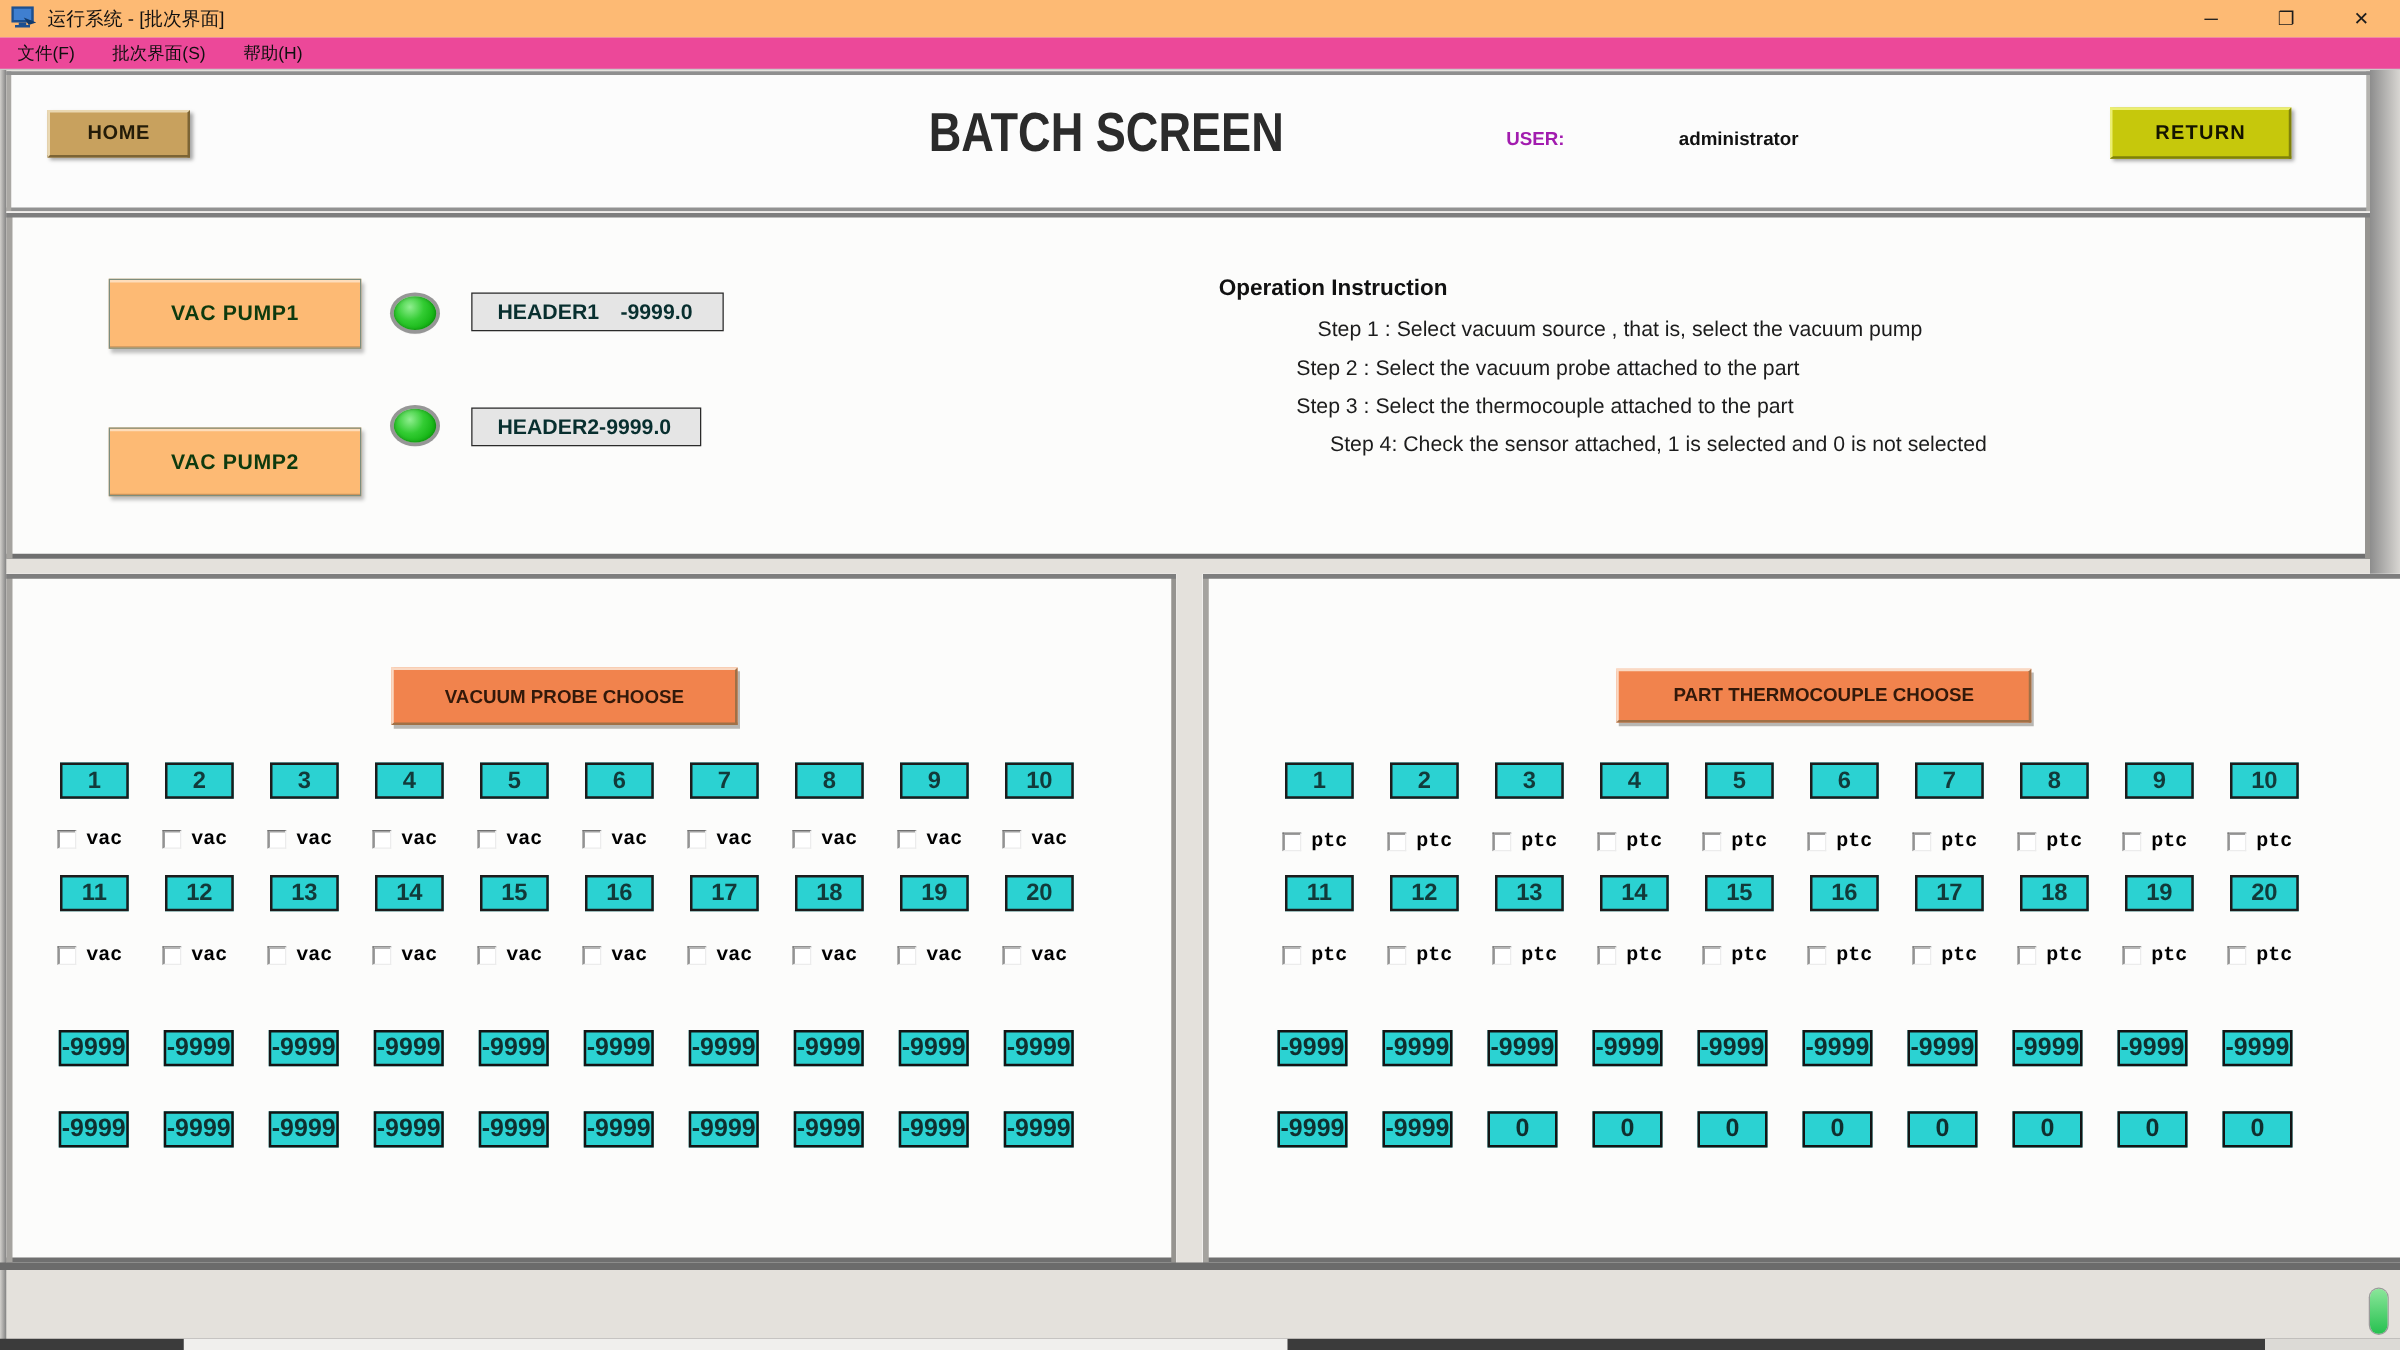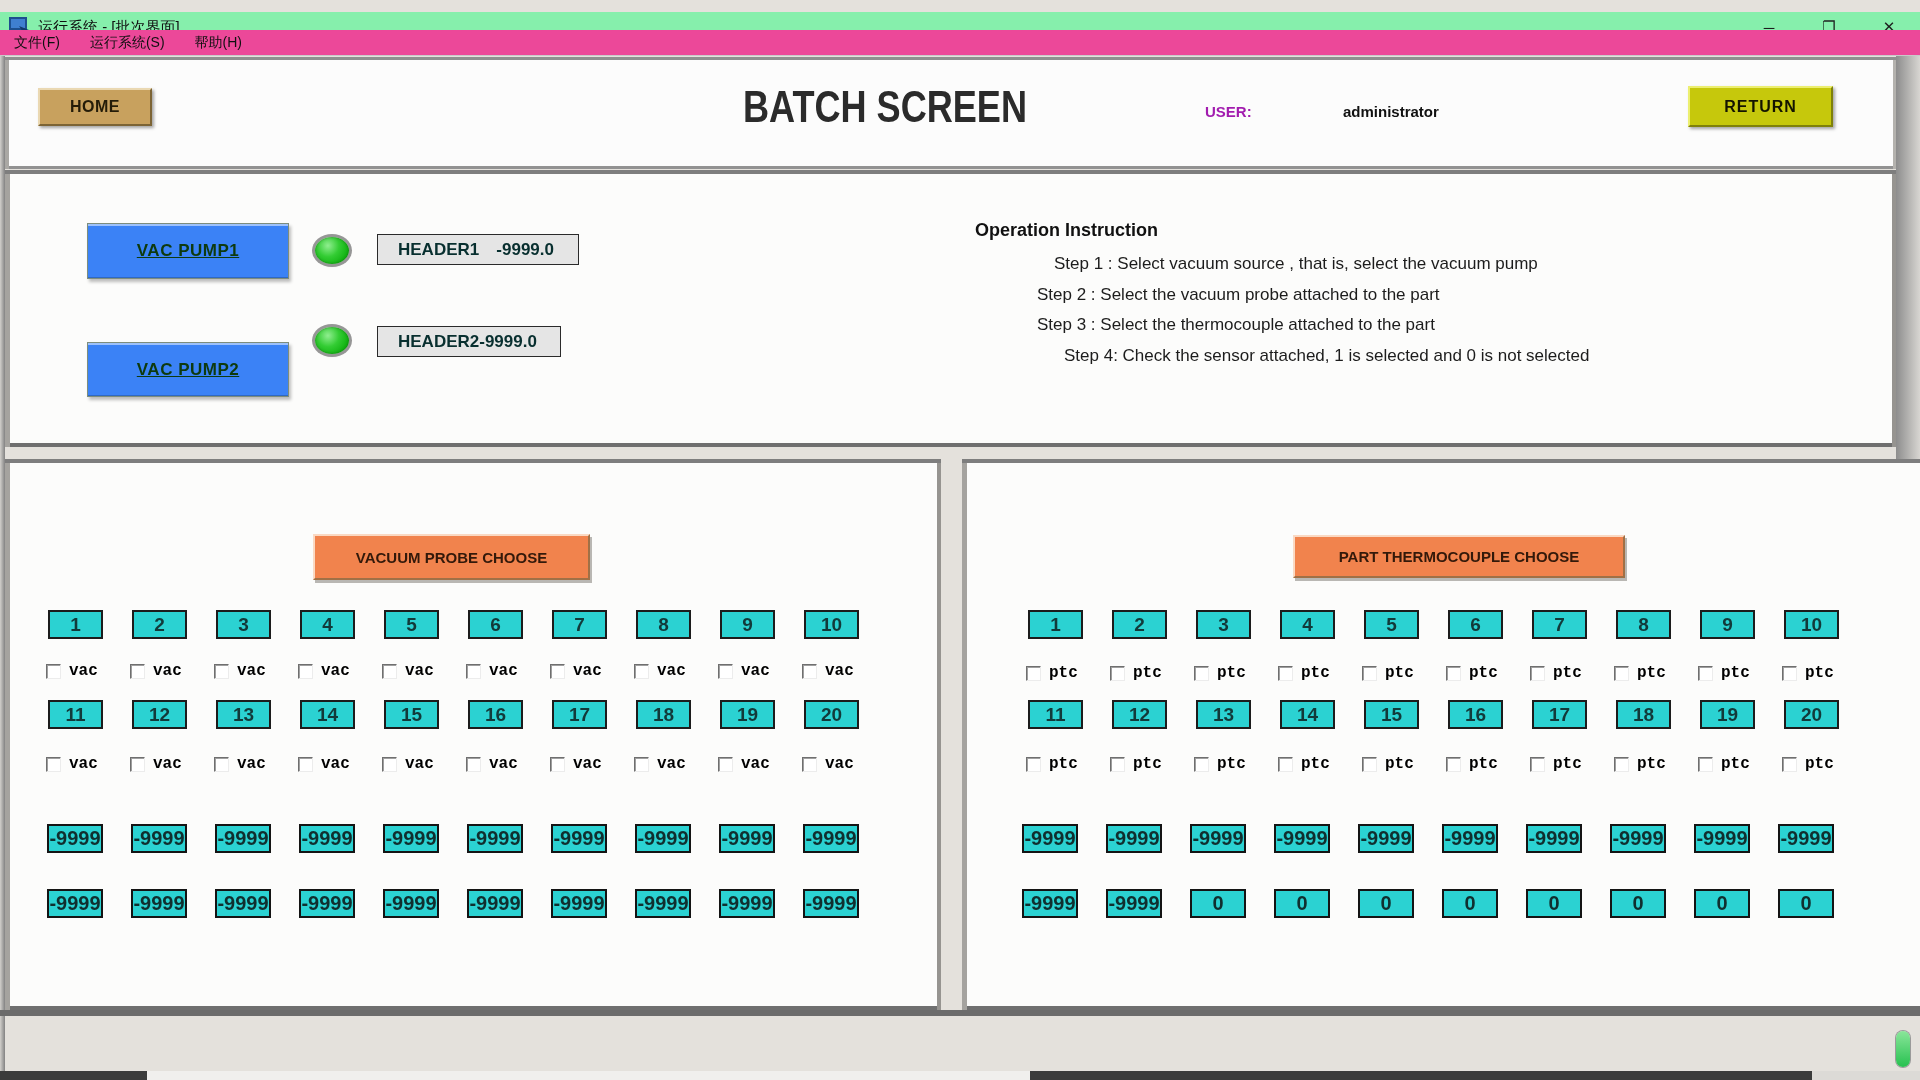--- a/index.html
+++ b/index.html
@@ -1,20 +1,20 @@
 <!DOCTYPE html>
 <html><head>
 <meta charset="utf-8">
 <style>
   html,body{margin:0;padding:0;background:#bfbfbf;}
   .screen{position:relative;width:1920px;height:1080px;background:#E4E1DC;
     font-family:"Liberation Sans",sans-serif;overflow:hidden;}
 
   
-  .titlebar{position:absolute;left:0;top:12px;width:1920px;height:30px;background:#86efac;
+  .titlebar{position:absolute;left:0;top:0;width:1920px;height:30px;background:#fdba74;
     border-bottom:1px solid #e3e3e3;}
   .app-icon{position:absolute;left:9px;top:5px;width:22px;height:20px;}
   .title-text{position:absolute;left:38px;top:6px;font-size:15px;color:#101010;}
   .win-btn{position:absolute;top:1px;width:46px;height:28px;display:flex;align-items:center;
     justify-content:center;font-size:15px;color:#1c1c1c;cursor:default;}
   .menubar{position:absolute;left:0;top:30px;width:1920px;height:26px;background:#ec4899;
     border-bottom:1px solid #c9c9c9;display:flex;align-items:center;box-sizing:border-box;
     padding-left:10px;}
   .menu-item{font-size:14px;color:#101010;margin-right:22px;padding:2px 4px;}
 
@@ -32,22 +32,22 @@
   .panel-left{left:5px;top:459px;width:936px;height:551px;}
   .panel-right{left:962px;top:459px;width:1027px;height:551px;}
 
   
   .btn3d{position:absolute;display:flex;align-items:center;justify-content:center;
     font-weight:bold;box-sizing:border-box;cursor:default;}
   .home{background:#C8A15E;border:2px solid;border-color:#EAD8B2 #7c6435 #7c6435 #EAD8B2;
     color:#241c08;font-size:16px;letter-spacing:.5px;box-shadow:2px 2px 3px rgba(0,0,0,.35);}
   .return{background:#C6C80C;border:2px solid;border-color:#ECEF70 #7f810a #7f810a #ECEF70;
     color:#141400;font-size:16px;letter-spacing:1px;box-shadow:2px 2px 3px rgba(0,0,0,.35);}
-  .pump{background:#3b82f6;border:1px solid #7d8d7d;color:#0e3a0e;font-size:17px;letter-spacing:.5px;
-    box-shadow:inset 0 2px 0 rgba(255,255,255,.5),inset 0 -1px 0 rgba(0,0,0,.2),2px 3px 3px rgba(0,0,0,.25);text-decoration:underline;}
+  .pump{background:#fdba74;border:1px solid #7d8d7d;color:#0e3a0e;font-size:17px;letter-spacing:.5px;
+    box-shadow:inset 0 2px 0 rgba(255,255,255,.5),inset 0 -1px 0 rgba(0,0,0,.2),2px 3px 3px rgba(0,0,0,.25);}
   .choose{background:#F1834D;border:2px solid;border-color:#FAD9C3 #a07046 #a07046 #FAD9C3;
     color:#33190a;font-size:15px;box-shadow:2px 3px 0 #b9b7b3;}
 
   
   .header-display{position:absolute;background:#e5e5e5;border:1px solid #2a2a2a;display:flex;
     align-items:center;justify-content:space-between;box-sizing:border-box;padding:0 24px 0 20px;
     font-weight:bold;font-size:17px;color:#082f2f;}
   .led{position:absolute;width:34px;height:27px;border-radius:50%;
     background:radial-gradient(circle at 38% 32%,#90ee90 0%,#33cc33 40%,#16b616 70%,#0b9c0b 100%);
     box-shadow:0 0 0 3px #969696,inset 0 0 3px rgba(0,0,0,.35),0 2px 2px rgba(0,0,0,.3);}
@@ -99,21 +99,21 @@
       <path d="M10 9 L20 13 L14 15 Z" fill="#123a6b"></path>
     </svg>
     <span class="title-text">运行系统 - [批次界面]</span>
     <div class="win-btn" style="left:1746px;">─</div>
     <div class="win-btn" style="left:1806px;">❐</div>
     <div class="win-btn" style="left:1866px;">✕</div>
   </div>
 
   <div class="menubar">
     <span class="menu-item">文件(F)</span>
-    <span class="menu-item">运行系统(S)</span>
+    <span class="menu-item">批次界面(S)</span>
     <span class="menu-item">帮助(H)</span>
   </div>
 
   <div class="edge-left"></div>
   <div class="edge-right"></div>
 
   <div class="band">
     <div class="btn3d home" style="left:33px;top:31px;width:114px;height:38px;">HOME</div>
     <div class="batch-title">BATCH SCREEN</div>
     <span class="user-label">USER:</span>

